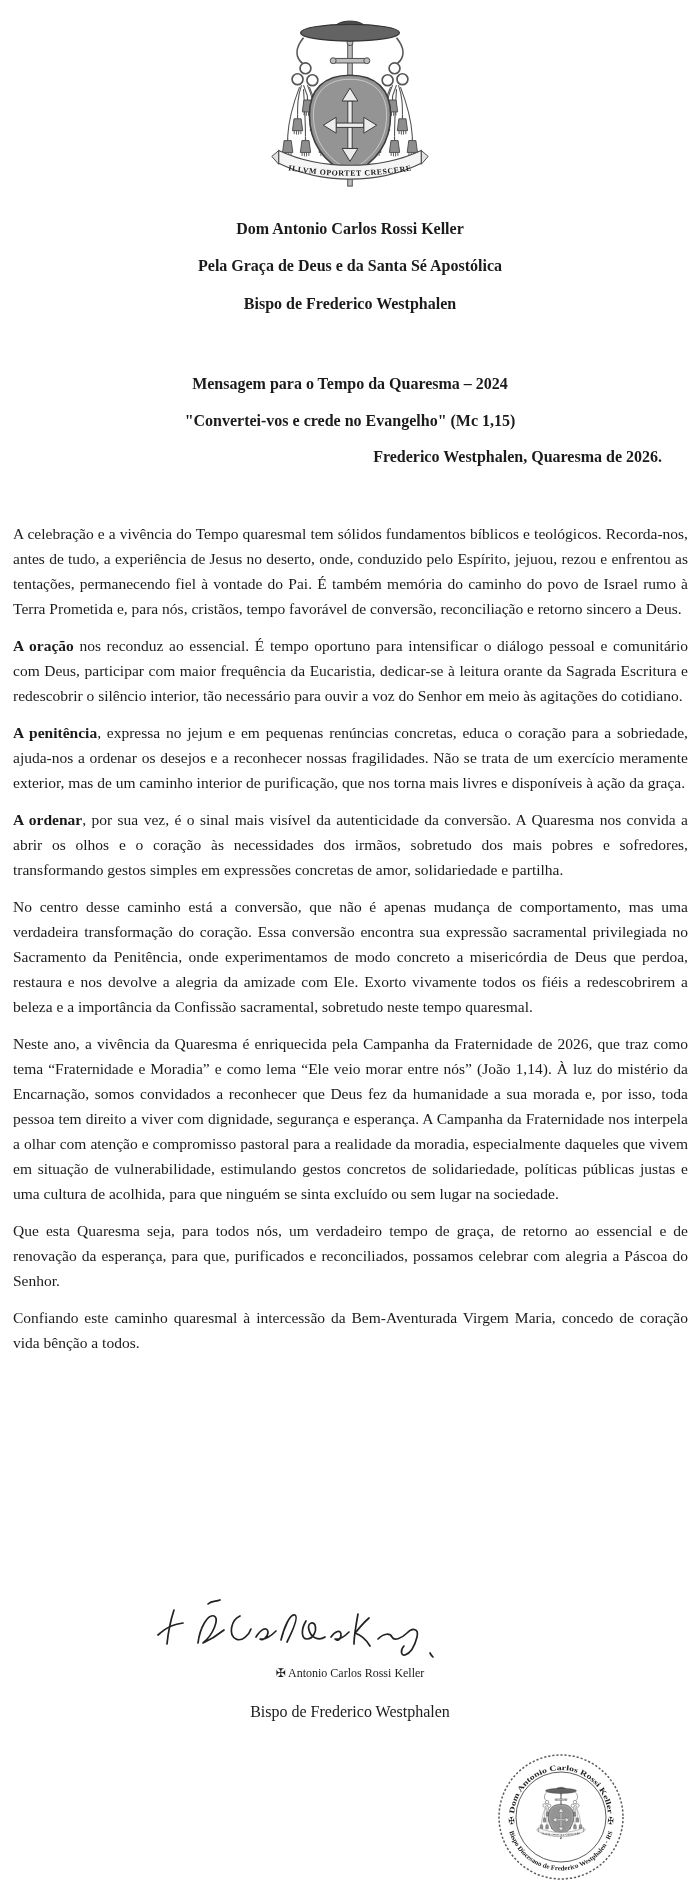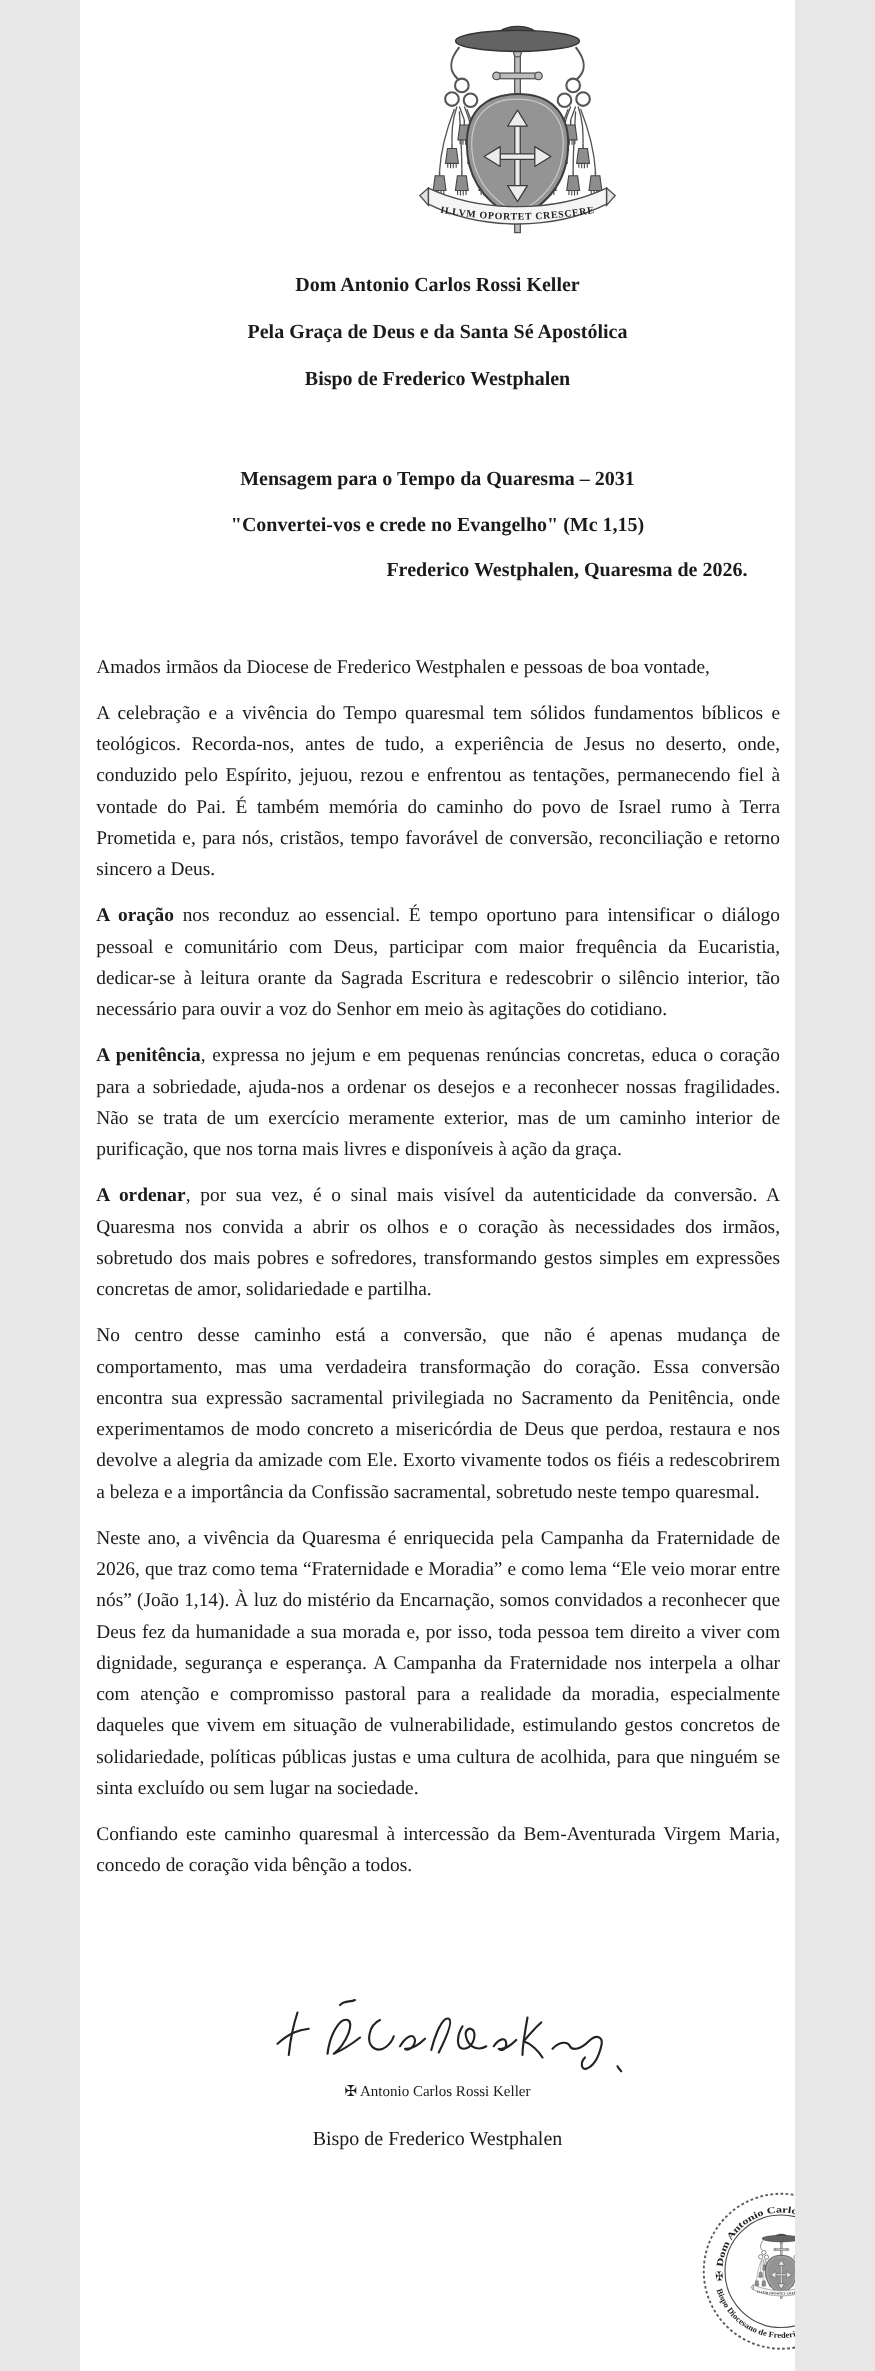--- a/index.html
+++ b/index.html
@@ -1,17 +1,17 @@
 <!DOCTYPE html>
 <html lang="pt"><head>
 <meta charset="utf-8">
 <style>
   html,body{margin:0;padding:0;background:#e8e8e8;}
   .page{
-    position:relative;width:572px;height:1897px;margin:0 auto;background:#ffffff;
+    position:relative;width:700px;height:1897px;margin:0 auto;background:#ffffff;
     font-family:"Liberation Serif","DejaVu Serif",serif;color:#1b1b1b;overflow:hidden;
   }
   .abs{position:absolute;}
   .centerline{left:0;right:0;text-align:center;}
   .hline{font-weight:bold;font-size:16px;line-height:20px;}
   .dateline{position:absolute;right:38px;top:448px;font-weight:bold;font-size:16px;margin-left:48px;}
   .body-text{
     position:absolute;top:521px;left:13px;right:12px;
     font-size:15.5px;line-height:25px;text-align:justify;
   }
@@ -108,33 +108,33 @@
         </g>
       </defs>
       <use href="#coa"></use>
     </svg>
   </div>
 
   <div class="abs centerline hline" style="top:219px">Dom Antonio Carlos Rossi Keller</div>
   <div class="abs centerline hline" style="top:256px">Pela Graça de Deus e da Santa Sé Apostólica</div>
   <div class="abs centerline hline" style="top:294px">Bispo de Frederico Westphalen</div>
 
-  <div class="abs centerline hline" style="top:374px">Mensagem para o Tempo da Quaresma – 2031</div>
+  <div class="abs centerline hline" style="top:374px">Mensagem para o Tempo da Quaresma – 2024</div>
   <div class="abs centerline hline" style="top:411px">"Convertei-vos e crede no Evangelho" (Mc 1,15)</div>
 
   <div class="dateline">Frederico Westphalen, Quaresma de 2026.</div>
 
   <div class="body-text">
-      <p><span>Amados irmãos da Diocese de Frederico Westphalen e pessoas de boa vontade,</span></p>
       <p><span>A celebração e a vivência do Tempo quaresmal tem sólidos fundamentos bíblicos e teológicos. Recorda-nos, antes de tudo, a experiência de Jesus no deserto, onde, conduzido pelo Espírito, jejuou, rezou e enfrentou as tentações, permanecendo fiel à vontade do Pai. É também memória do caminho do povo de Israel rumo à Terra Prometida e, para nós, cristãos, tempo favorável de conversão, reconciliação e retorno sincero a Deus.</span></p>
       <p><span class="b">A oração</span><span> nos reconduz ao essencial. É tempo oportuno para intensificar o diálogo pessoal e comunitário com Deus, participar com maior frequência da Eucaristia, dedicar-se à leitura orante da Sagrada Escritura e redescobrir o silêncio interior, tão necessário para ouvir a voz do Senhor em meio às agitações do cotidiano.</span></p>
       <p><span class="b">A penitência</span><span>, expressa no jejum e em pequenas renúncias concretas, educa o coração para a sobriedade, ajuda-nos a ordenar os desejos e a reconhecer nossas fragilidades. Não se trata de um exercício meramente exterior, mas de um caminho interior de purificação, que nos torna mais livres e disponíveis à ação da graça.</span></p>
       <p><span class="b">A ordenar</span><span>, por sua vez, é o sinal mais visível da autenticidade da conversão. A Quaresma nos convida a abrir os olhos e o coração às necessidades dos irmãos, sobretudo dos mais pobres e sofredores, transformando gestos simples em expressões concretas de amor, solidariedade e partilha.</span></p>
       <p><span>No centro desse caminho está a conversão, que não é apenas mudança de comportamento, mas uma verdadeira transformação do coração. Essa conversão encontra sua expressão sacramental privilegiada no Sacramento da Penitência, onde experimentamos de modo concreto a misericórdia de Deus que perdoa, restaura e nos devolve a alegria da amizade com Ele. Exorto vivamente todos os fiéis a redescobrirem a beleza e a importância da Confissão sacramental, sobretudo neste tempo quaresmal.</span></p>
       <p><span>Neste ano, a vivência da Quaresma é enriquecida pela Campanha da Fraternidade de 2026, que traz como tema “Fraternidade e Moradia” e como lema “Ele veio morar entre nós” (João 1,14). À luz do mistério da Encarnação, somos convidados a reconhecer que Deus fez da humanidade a sua morada e, por isso, toda pessoa tem direito a viver com dignidade, segurança e esperança. A Campanha da Fraternidade nos interpela a olhar com atenção e compromisso pastoral para a realidade da moradia, especialmente daqueles que vivem em situação de vulnerabilidade, estimulando gestos concretos de solidariedade, políticas públicas justas e uma cultura de acolhida, para que ninguém se sinta excluído ou sem lugar na sociedade.</span></p>
+      <p><span>Que esta Quaresma seja, para todos nós, um verdadeiro tempo de graça, de retorno ao essencial e de renovação da esperança, para que, purificados e reconciliados, possamos celebrar com alegria a Páscoa do Senhor.</span></p>
       <p><span>Confiando este caminho quaresmal à intercessão da Bem-Aventurada Virgem Maria, concedo de coração vida bênção a todos.</span></p>
     </div>
 
   <div class="sig-script">
     <svg width="300" height="72" viewBox="0 0 300 72">
       <g fill="none" stroke="#222" stroke-width="1.7" stroke-linecap="round" stroke-linejoin="round">
         <path d="M10,42 C20,33 27,31 35,30"></path>
         <path d="M26,17 C22,29 20,41 19,51"></path>
         <path d="M50,50 C52,34 60,21 66,23 C72,25 65,42 55,50 C64,46 71,41 76,37"></path>
         <path d="M60,11 C64,7 68,9 72,7"></path>

